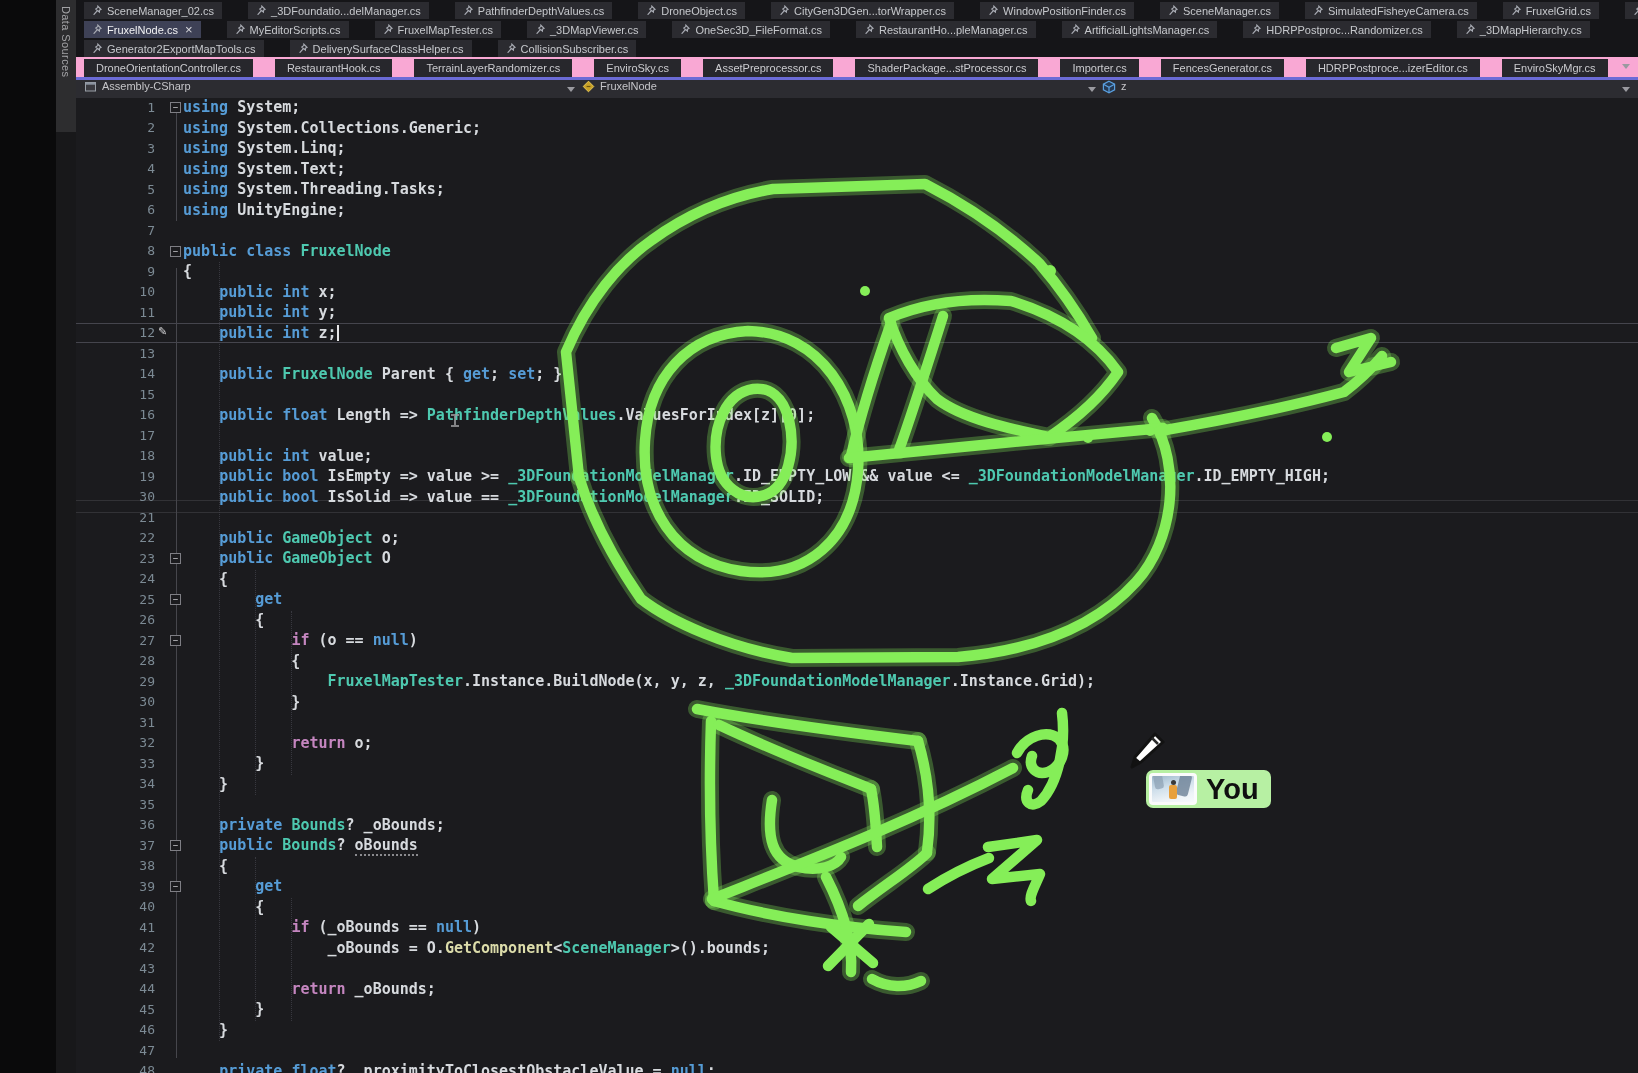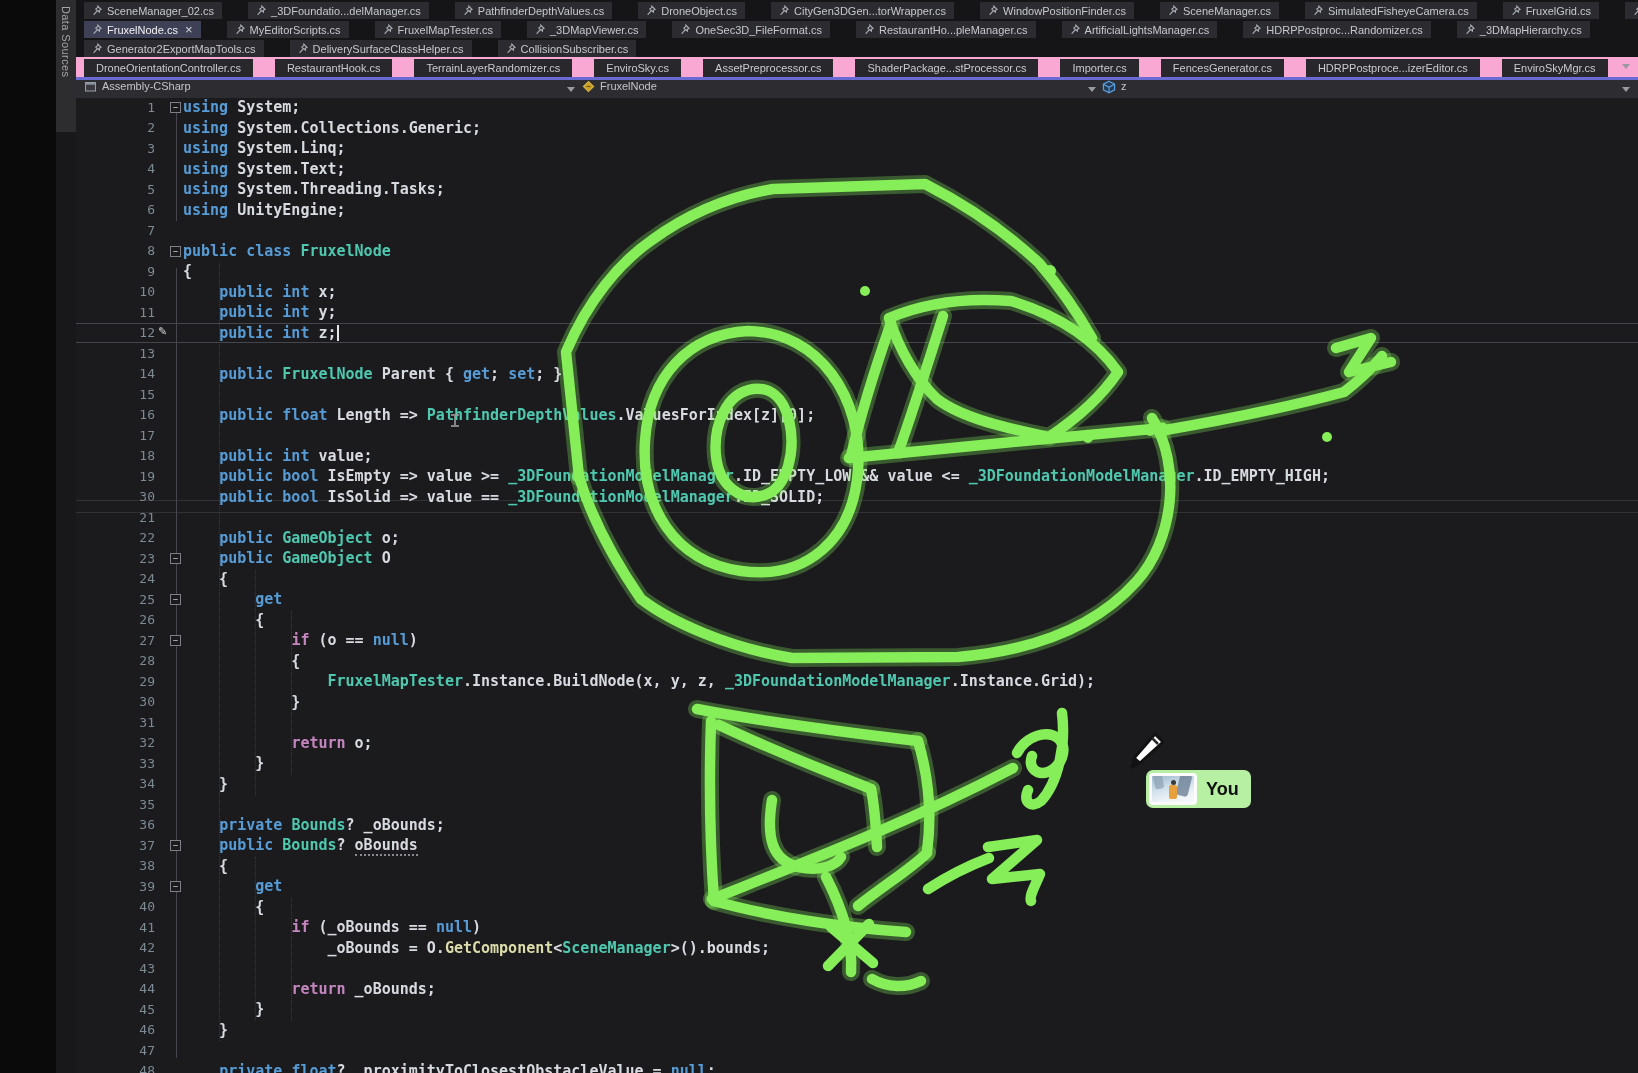--- a/index.html
+++ b/index.html
@@ -73,21 +73,21 @@
          box-sizing:border-box;overflow:hidden;
          background:linear-gradient(165deg,#9db8cc 0%,#cfdfeb 40%,#eef3f7 75%,#f7fafc 100%);}
   .thumb .tree{position:absolute;right:4px;top:-2px;width:12px;height:22px;background:#6d8196;
                transform:rotate(14deg);border-radius:3px;opacity:.8;}
   .thumb .tree2{position:absolute;left:2px;top:-3px;width:9px;height:16px;background:#8ba0b2;
                transform:rotate(-10deg);border-radius:3px;opacity:.7;}
   .thumb .person{position:absolute;left:17px;top:9px;width:8px;height:14px;background:#e8a03c;
                border-radius:2px;}
   .thumb .head{position:absolute;left:19px;top:4px;width:5px;height:5px;background:#3a3a3a;
                border-radius:50%;}
-  .you-txt{font-size:18px;font-weight:bold;color:#101010;font-family:"Liberation Sans",sans-serif;}
+  .you-txt{font-size:29px;font-weight:bold;color:#101010;font-family:"Liberation Sans",sans-serif;}
 </style>
 </head>
 <body>
 
 <div class="screen">
 
   <div class="rail"></div>
   <div class="rail2"></div>
   <div class="ds-tab">
     <span>Data Sources</span>

